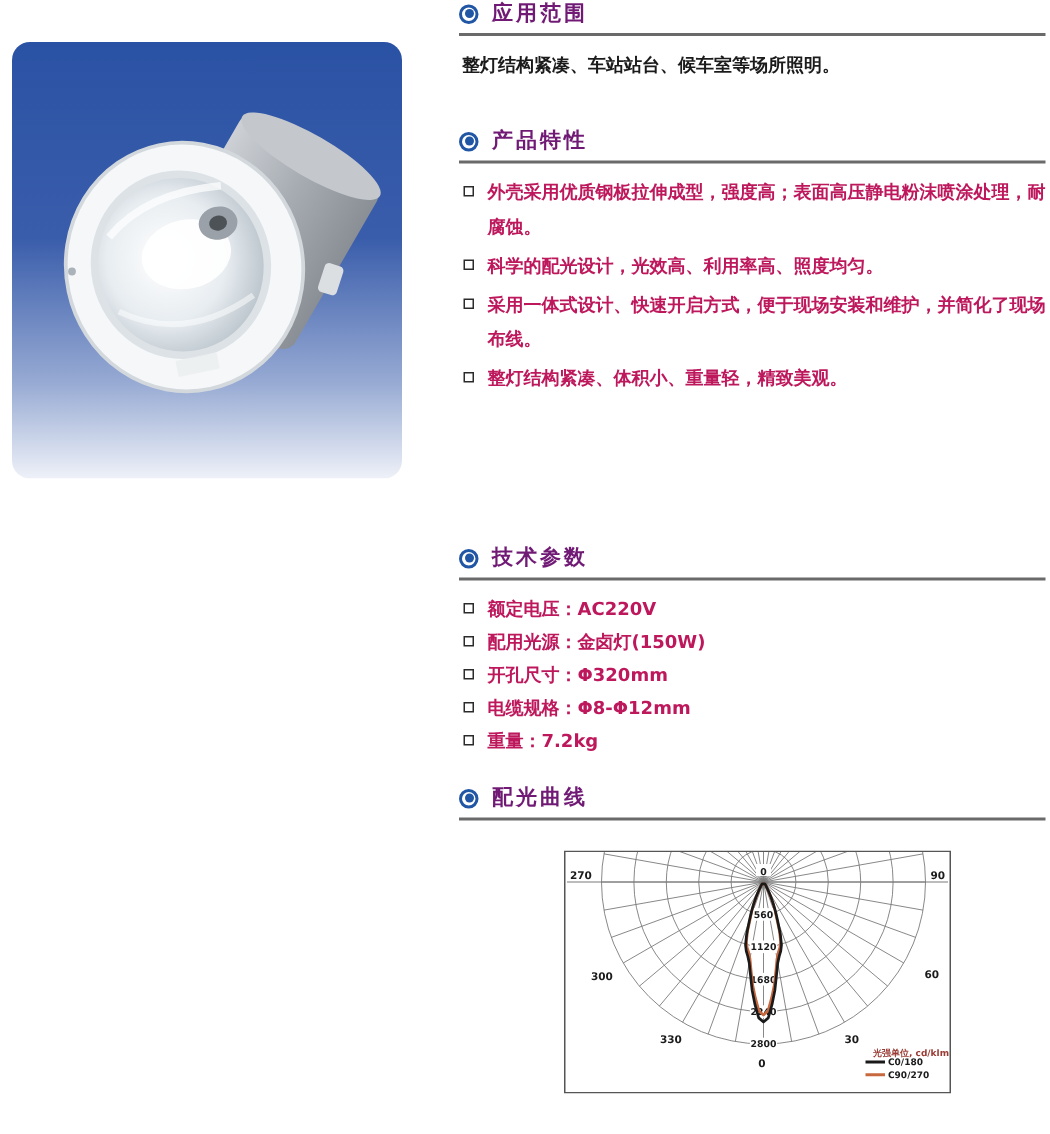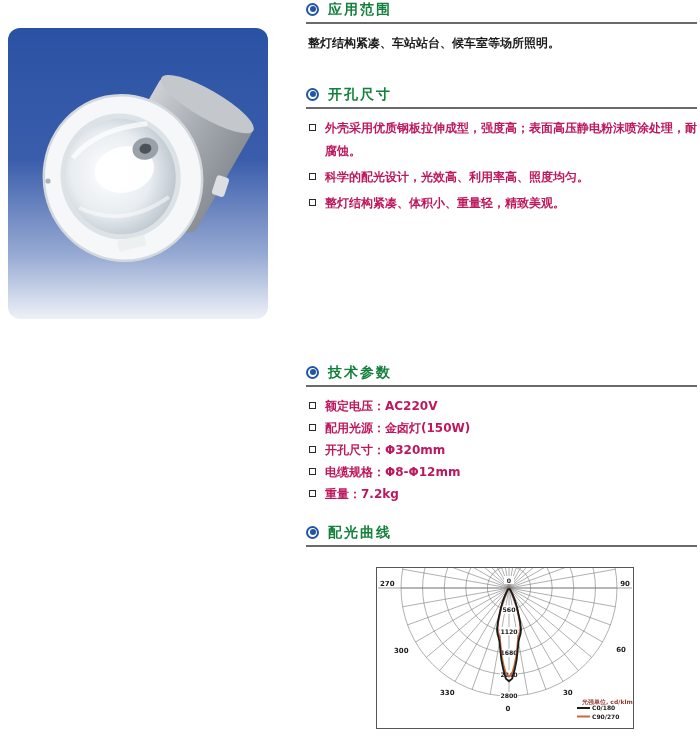--- a/index.html
+++ b/index.html
@@ -9,21 +9,21 @@
   }
   
   .photo{position:absolute;left:8px;top:28px;width:260px;height:291px;}
   
   .section{position:absolute;left:306px;width:391px;}
   #sec-app{top:1px;}
   #sec-feat{top:86px;}
   #sec-spec{top:364px;}
   #sec-curve{top:524px;}
   .sec-header{display:flex;align-items:center;gap:9px;border-bottom:2px solid #6a6a6a;padding-bottom:5px;}
-  .sec-title{margin:0;font-size:14px;font-weight:bold;color:#15803d;letter-spacing:2px;line-height:16px;}
+  .sec-title{margin:0;font-size:14px;font-weight:bold;color:#701a75;letter-spacing:2px;line-height:16px;}
   .sec-icon{width:13px;height:13px;box-sizing:border-box;border:2.5px solid #2156a5;border-radius:50%;position:relative;flex:0 0 auto;}
   .sec-icon::after{content:"";position:absolute;inset:1.5px;border-radius:50%;background:#2156a5;}
   .body-text{margin:9px 0 0 2px;font-size:12px;font-weight:bold;line-height:20px;}
   ul.blist{list-style:none;margin:8px 0 0 0;padding:0;}
   ul.blist li{position:relative;padding-left:19px;font-size:12px;font-weight:bold;color:#be185d;}
   #sec-feat li{line-height:23px;margin-bottom:3px;}
   #sec-spec li{line-height:22px;margin-bottom:0;}
   .sq{position:absolute;left:3px;top:7px;width:5px;height:5px;border:1.5px solid #2b2b2b;background:#fff;}
   
   #polar-chart{position:absolute;left:376px;top:567px;background:#ffffff;}
@@ -78,36 +78,40 @@
   <div class="sec-header">
     <span class="sec-icon"></span>
     <h2 class="sec-title">应用范围</h2>
   </div>
   <p class="body-text">整灯结构紧凑、车站站台、候车室等场所照明。</p>
 </div>
 
 <div class="section" id="sec-feat">
   <div class="sec-header">
     <span class="sec-icon"></span>
-    <h2 class="sec-title">开孔尺寸</h2>
+    <h2 class="sec-title">产品特性</h2>
   </div>
   <ul class="blist">
 
       <li>
         <span class="sq"></span>
         <span>外壳采用优质钢板拉伸成型，强度高；表面高压静电粉沫喷涂处理，耐腐蚀。</span>
       </li>
 
 
 
       <li>
         <span class="sq"></span>
         <span>科学的配光设计，光效高、利用率高、照度均匀。</span>
       </li>
 
+      <li>
+        <span class="sq"></span>
+        <span>采用一体式设计、快速开启方式，便于现场安装和维护，并简化了现场布线。</span>
+      </li>
 
       <li>
         <span class="sq"></span>
         <span>整灯结构紧凑、体积小、重量轻，精致美观。</span>
       </li>
     </ul>
 </div>
 
 <div class="section" id="sec-spec">
   <div class="sec-header">

